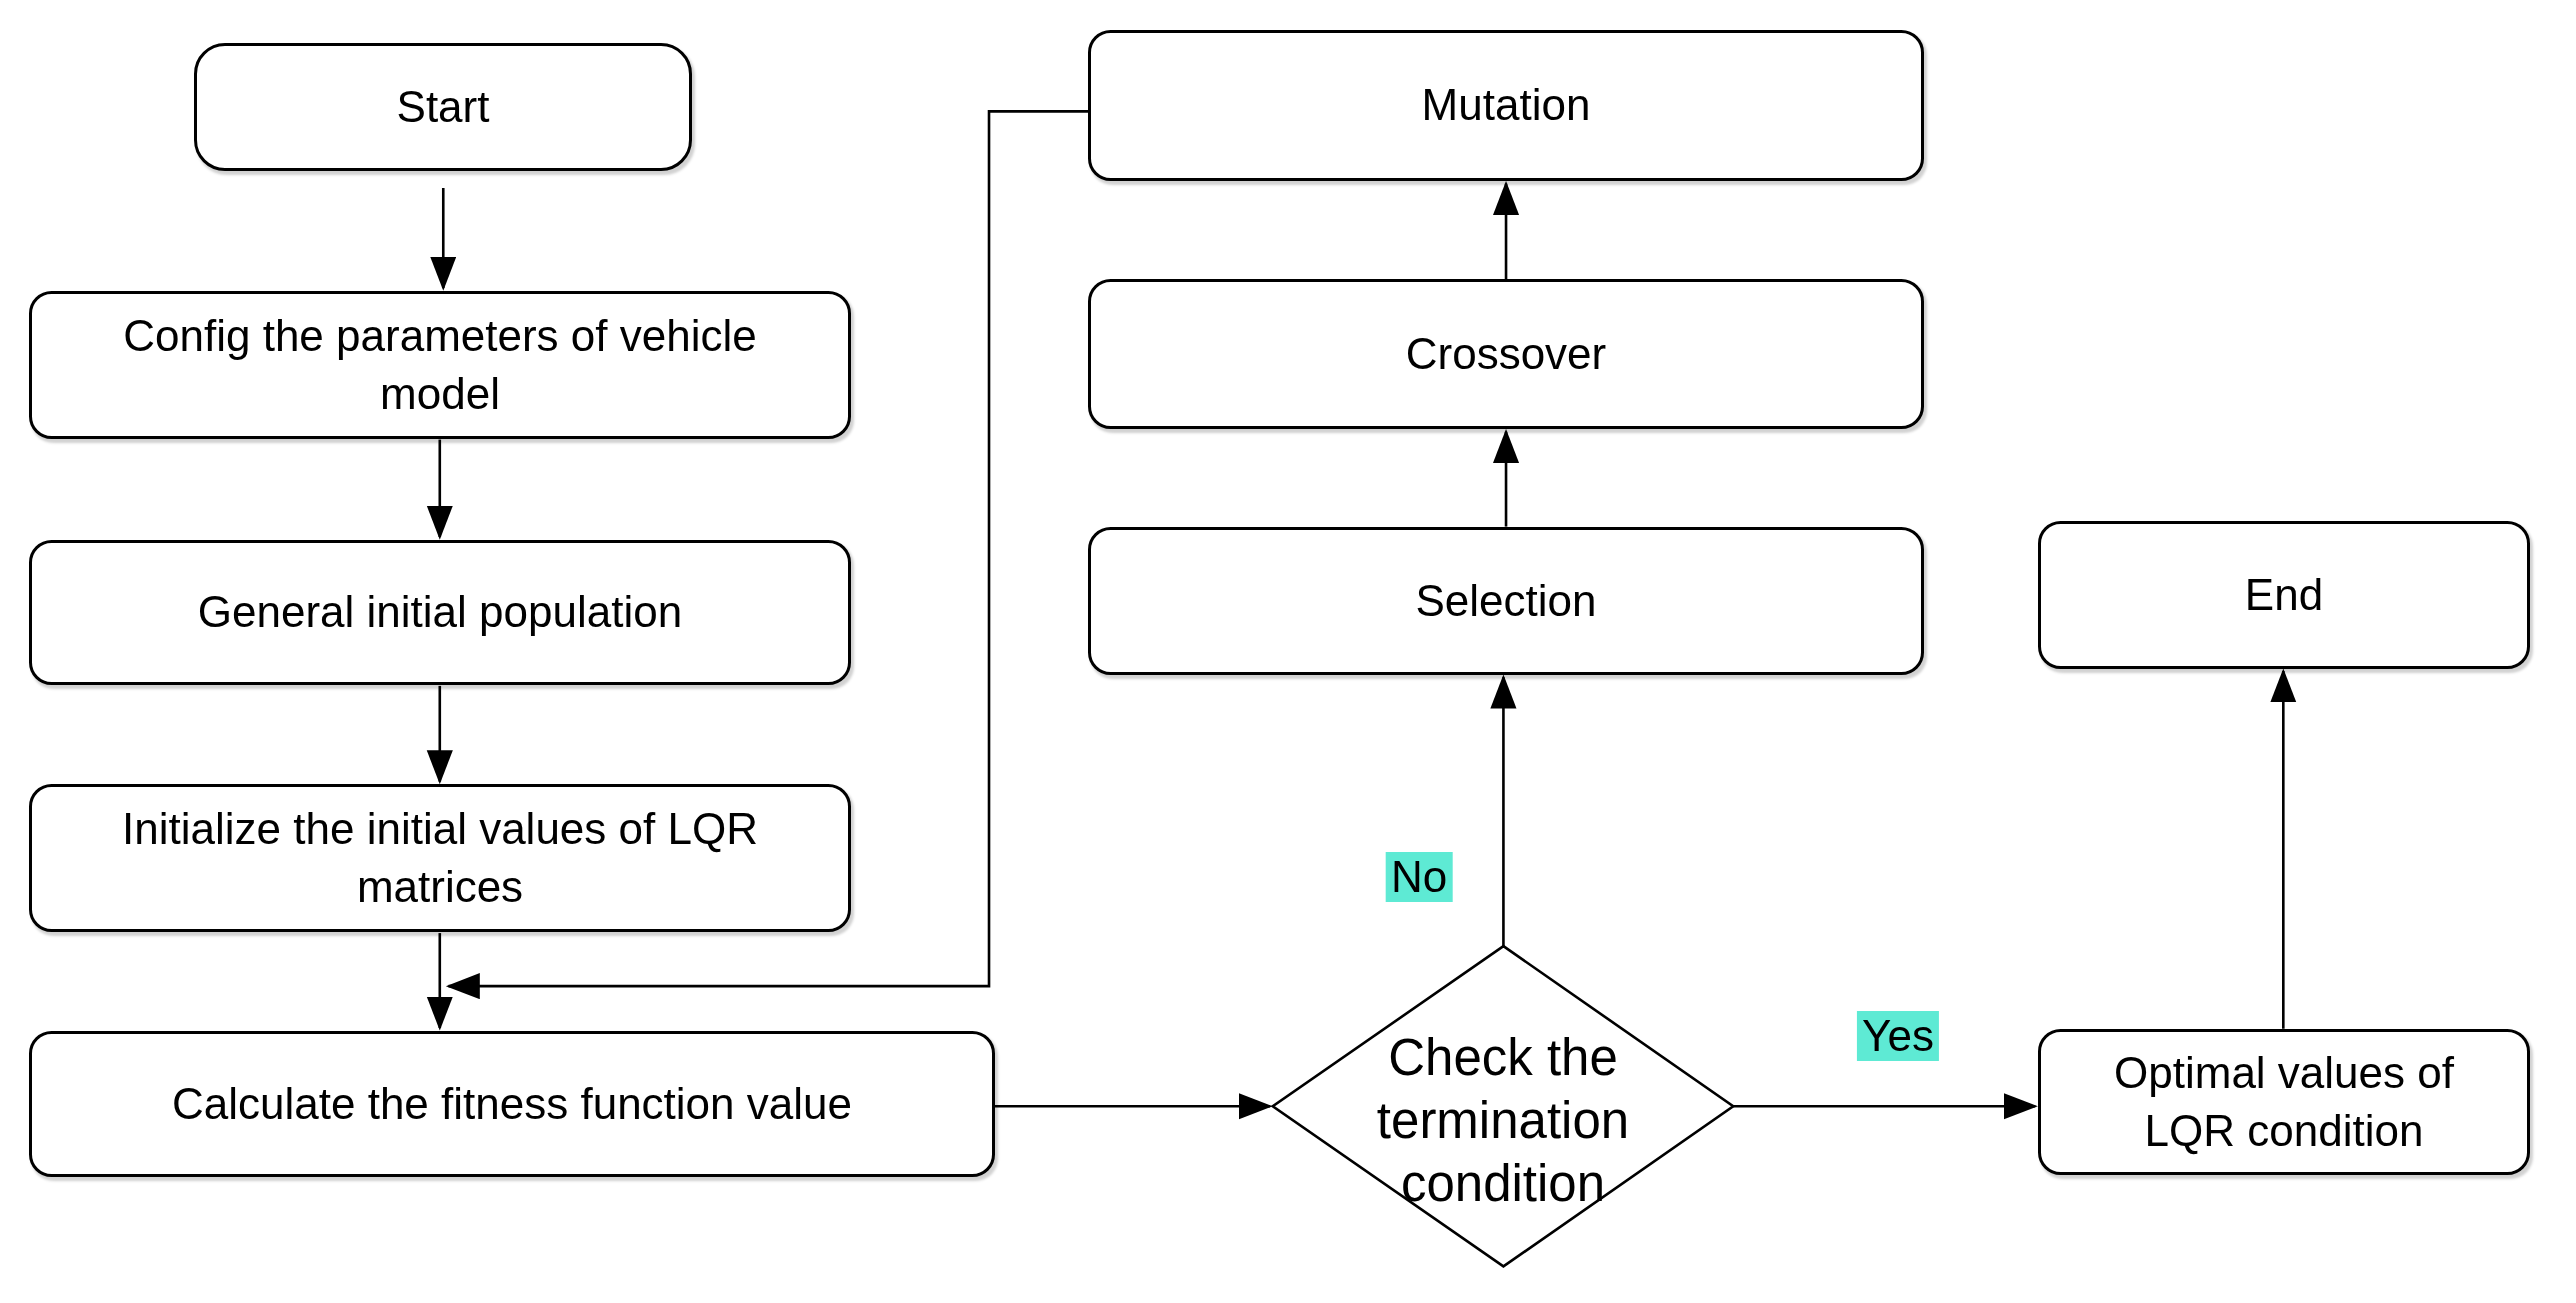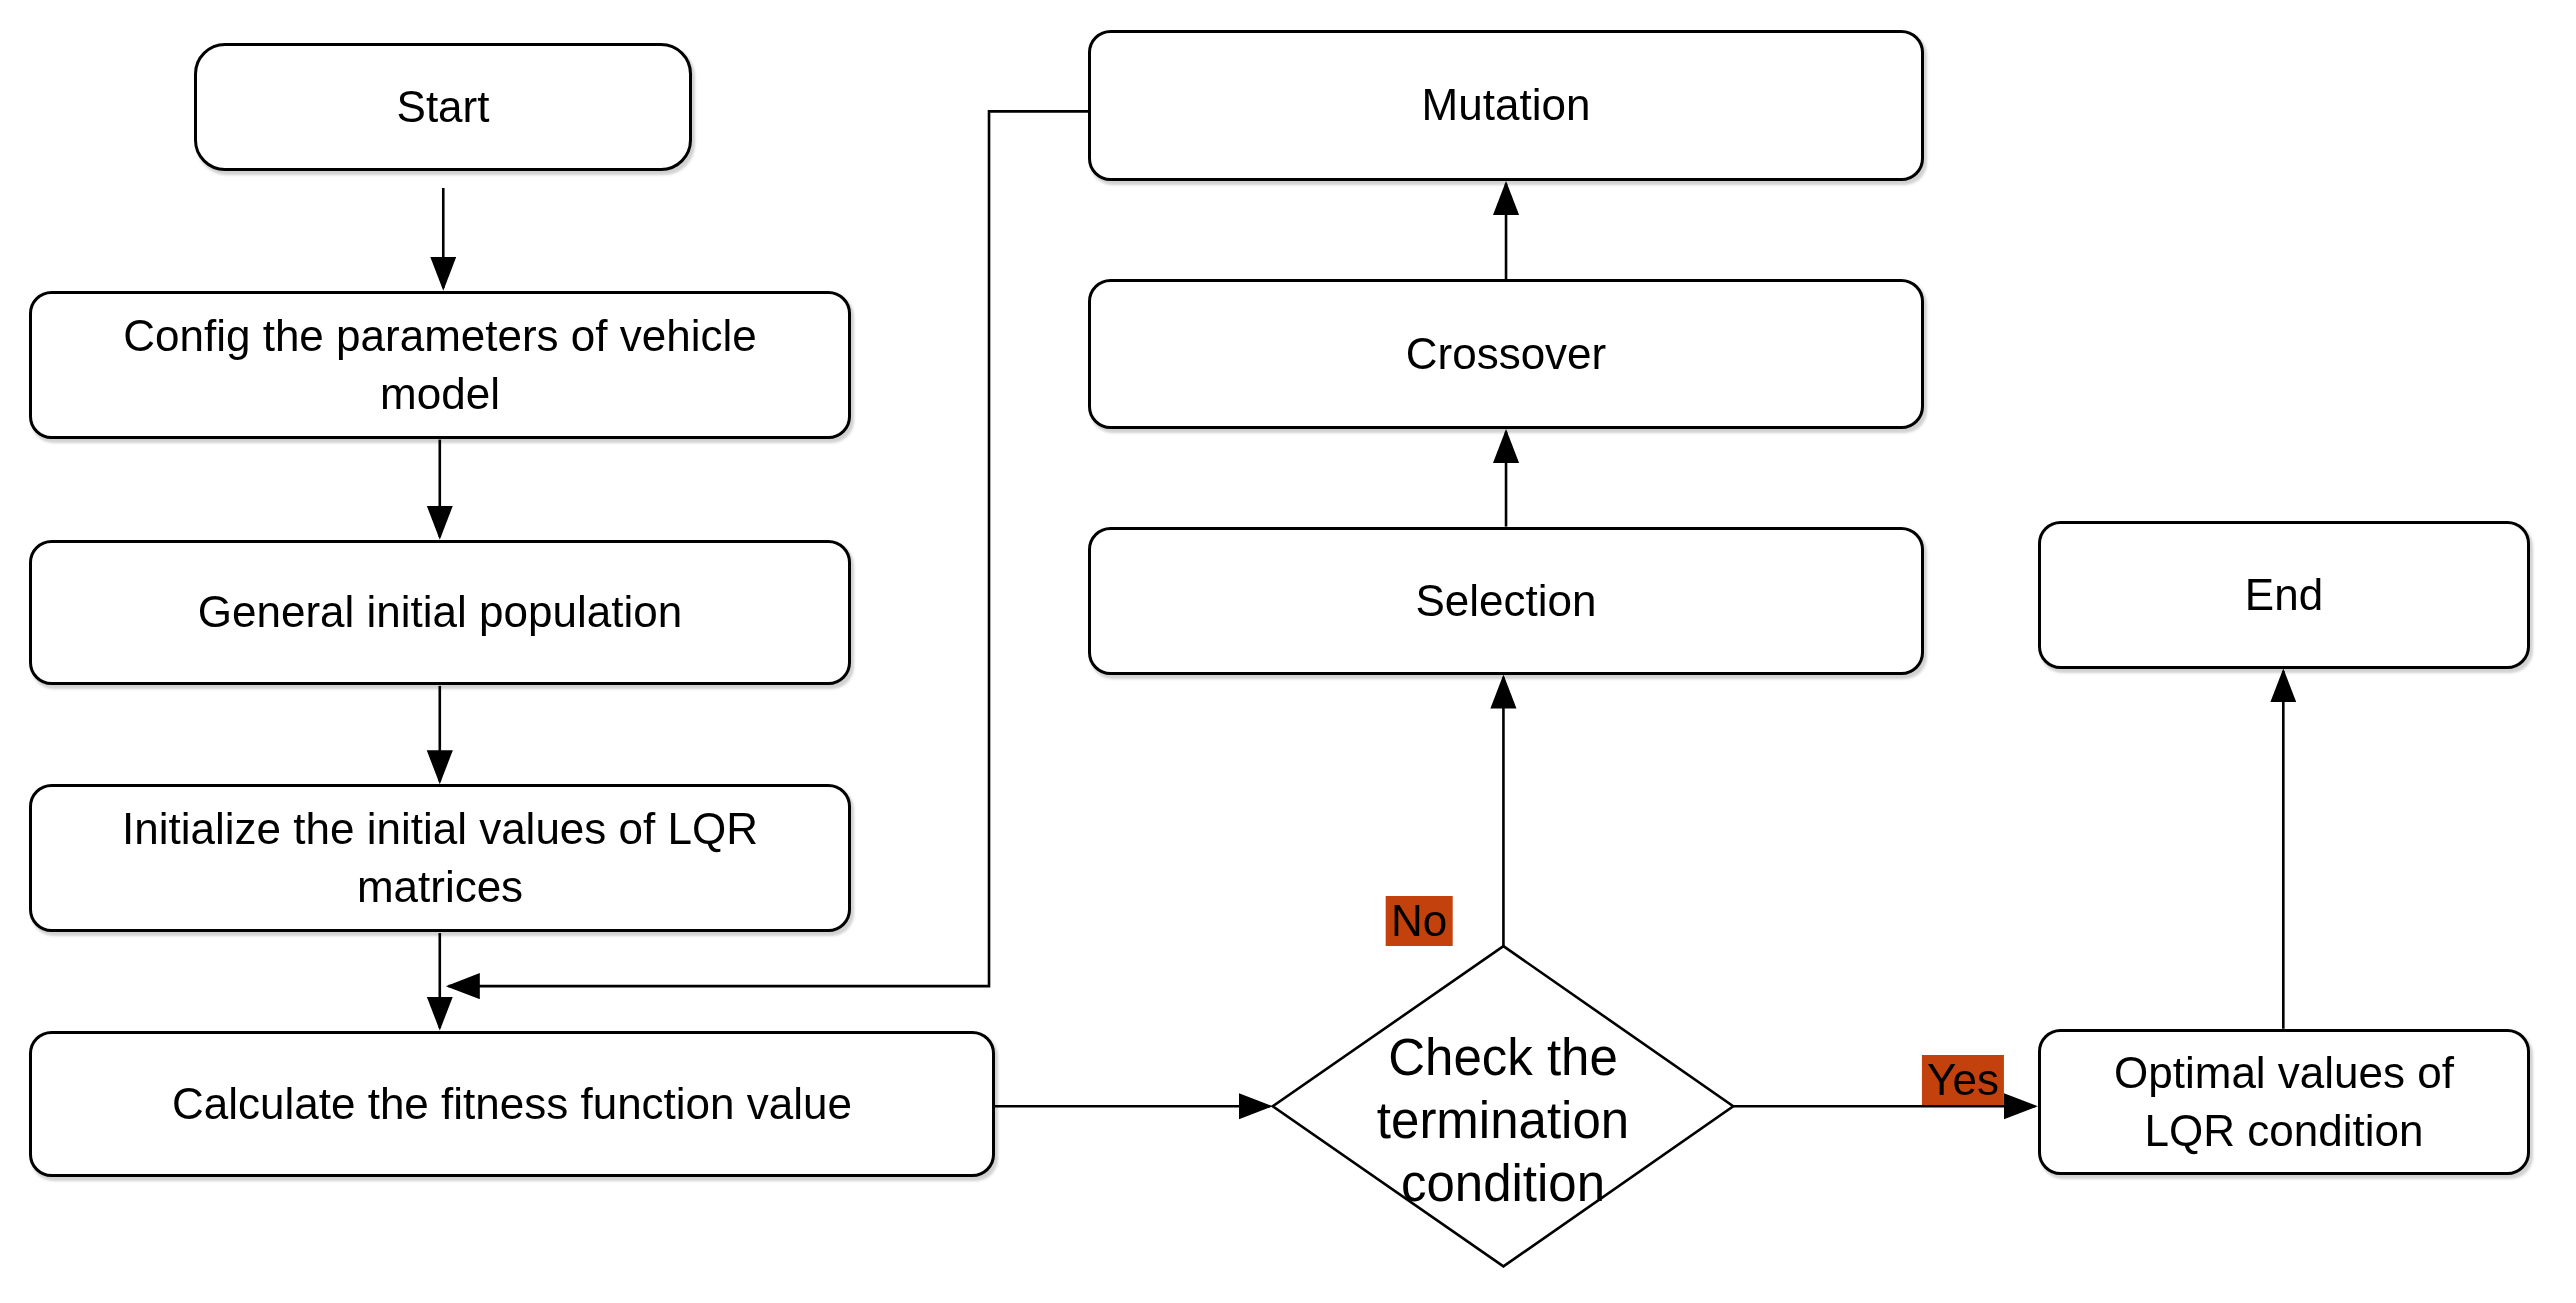--- a/index.html
+++ b/index.html
@@ -53,26 +53,25 @@
     font-size: 51px;
     line-height: 1.24;
     white-space: pre-line;
     z-index: 2;
   }
   .edge-label {
     position: absolute;
     transform: translate(-50%, -50%);
     font-size: 44px;
     z-index: 2;
-    background: #c2410c;
+    background: #5eead4;
     padding: 0 5.2px;
-    margin-top: 44px;
   }
   .edge-label-no  { left: 1419px; top: 877px; }
-  .edge-label-yes { left: 1963px; top: 1036px; }
+  .edge-label-yes { left: 1898px; top: 1036px; }
 </style>
 </head>
 <body>
 
 <div class="canvas">
 
   <svg class="wires" viewBox="0 0 2959 1497" xmlns="http://www.w3.org/2000/svg">
     <defs>
       <marker id="arw" markerWidth="14" markerHeight="11" refX="12" refY="5" orient="auto" markerUnits="strokeWidth">
         <path d="M0,0 L13,5 L0,10 z" fill="#000000"></path>

